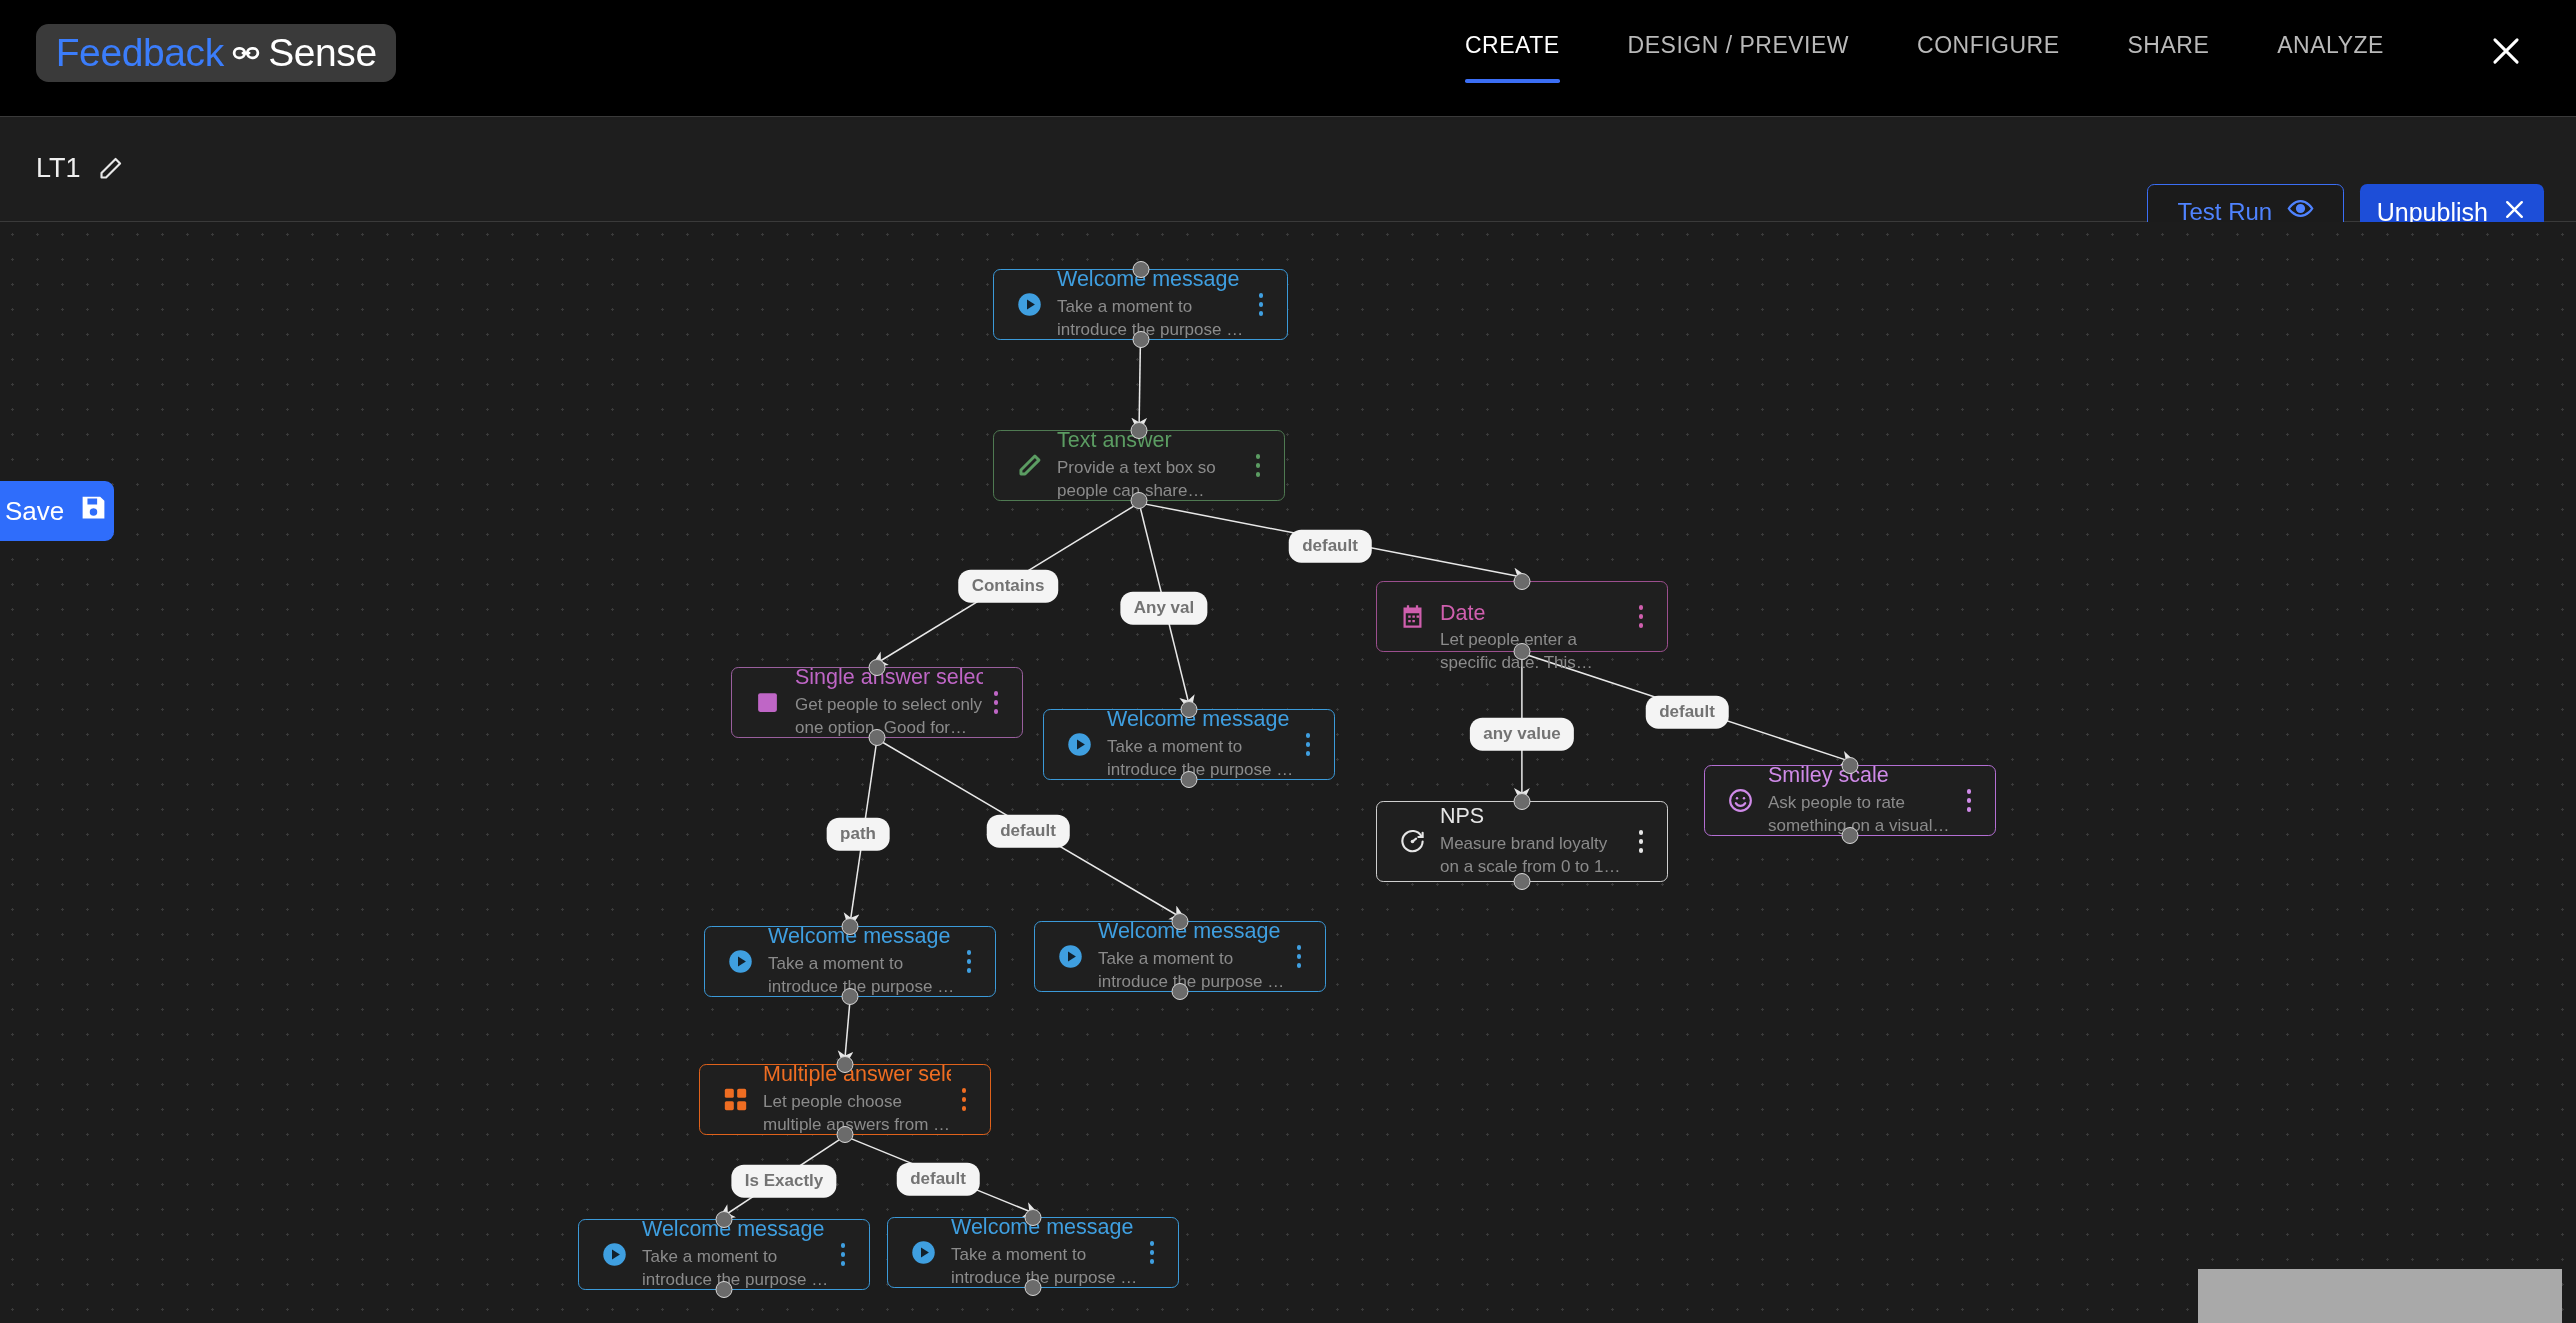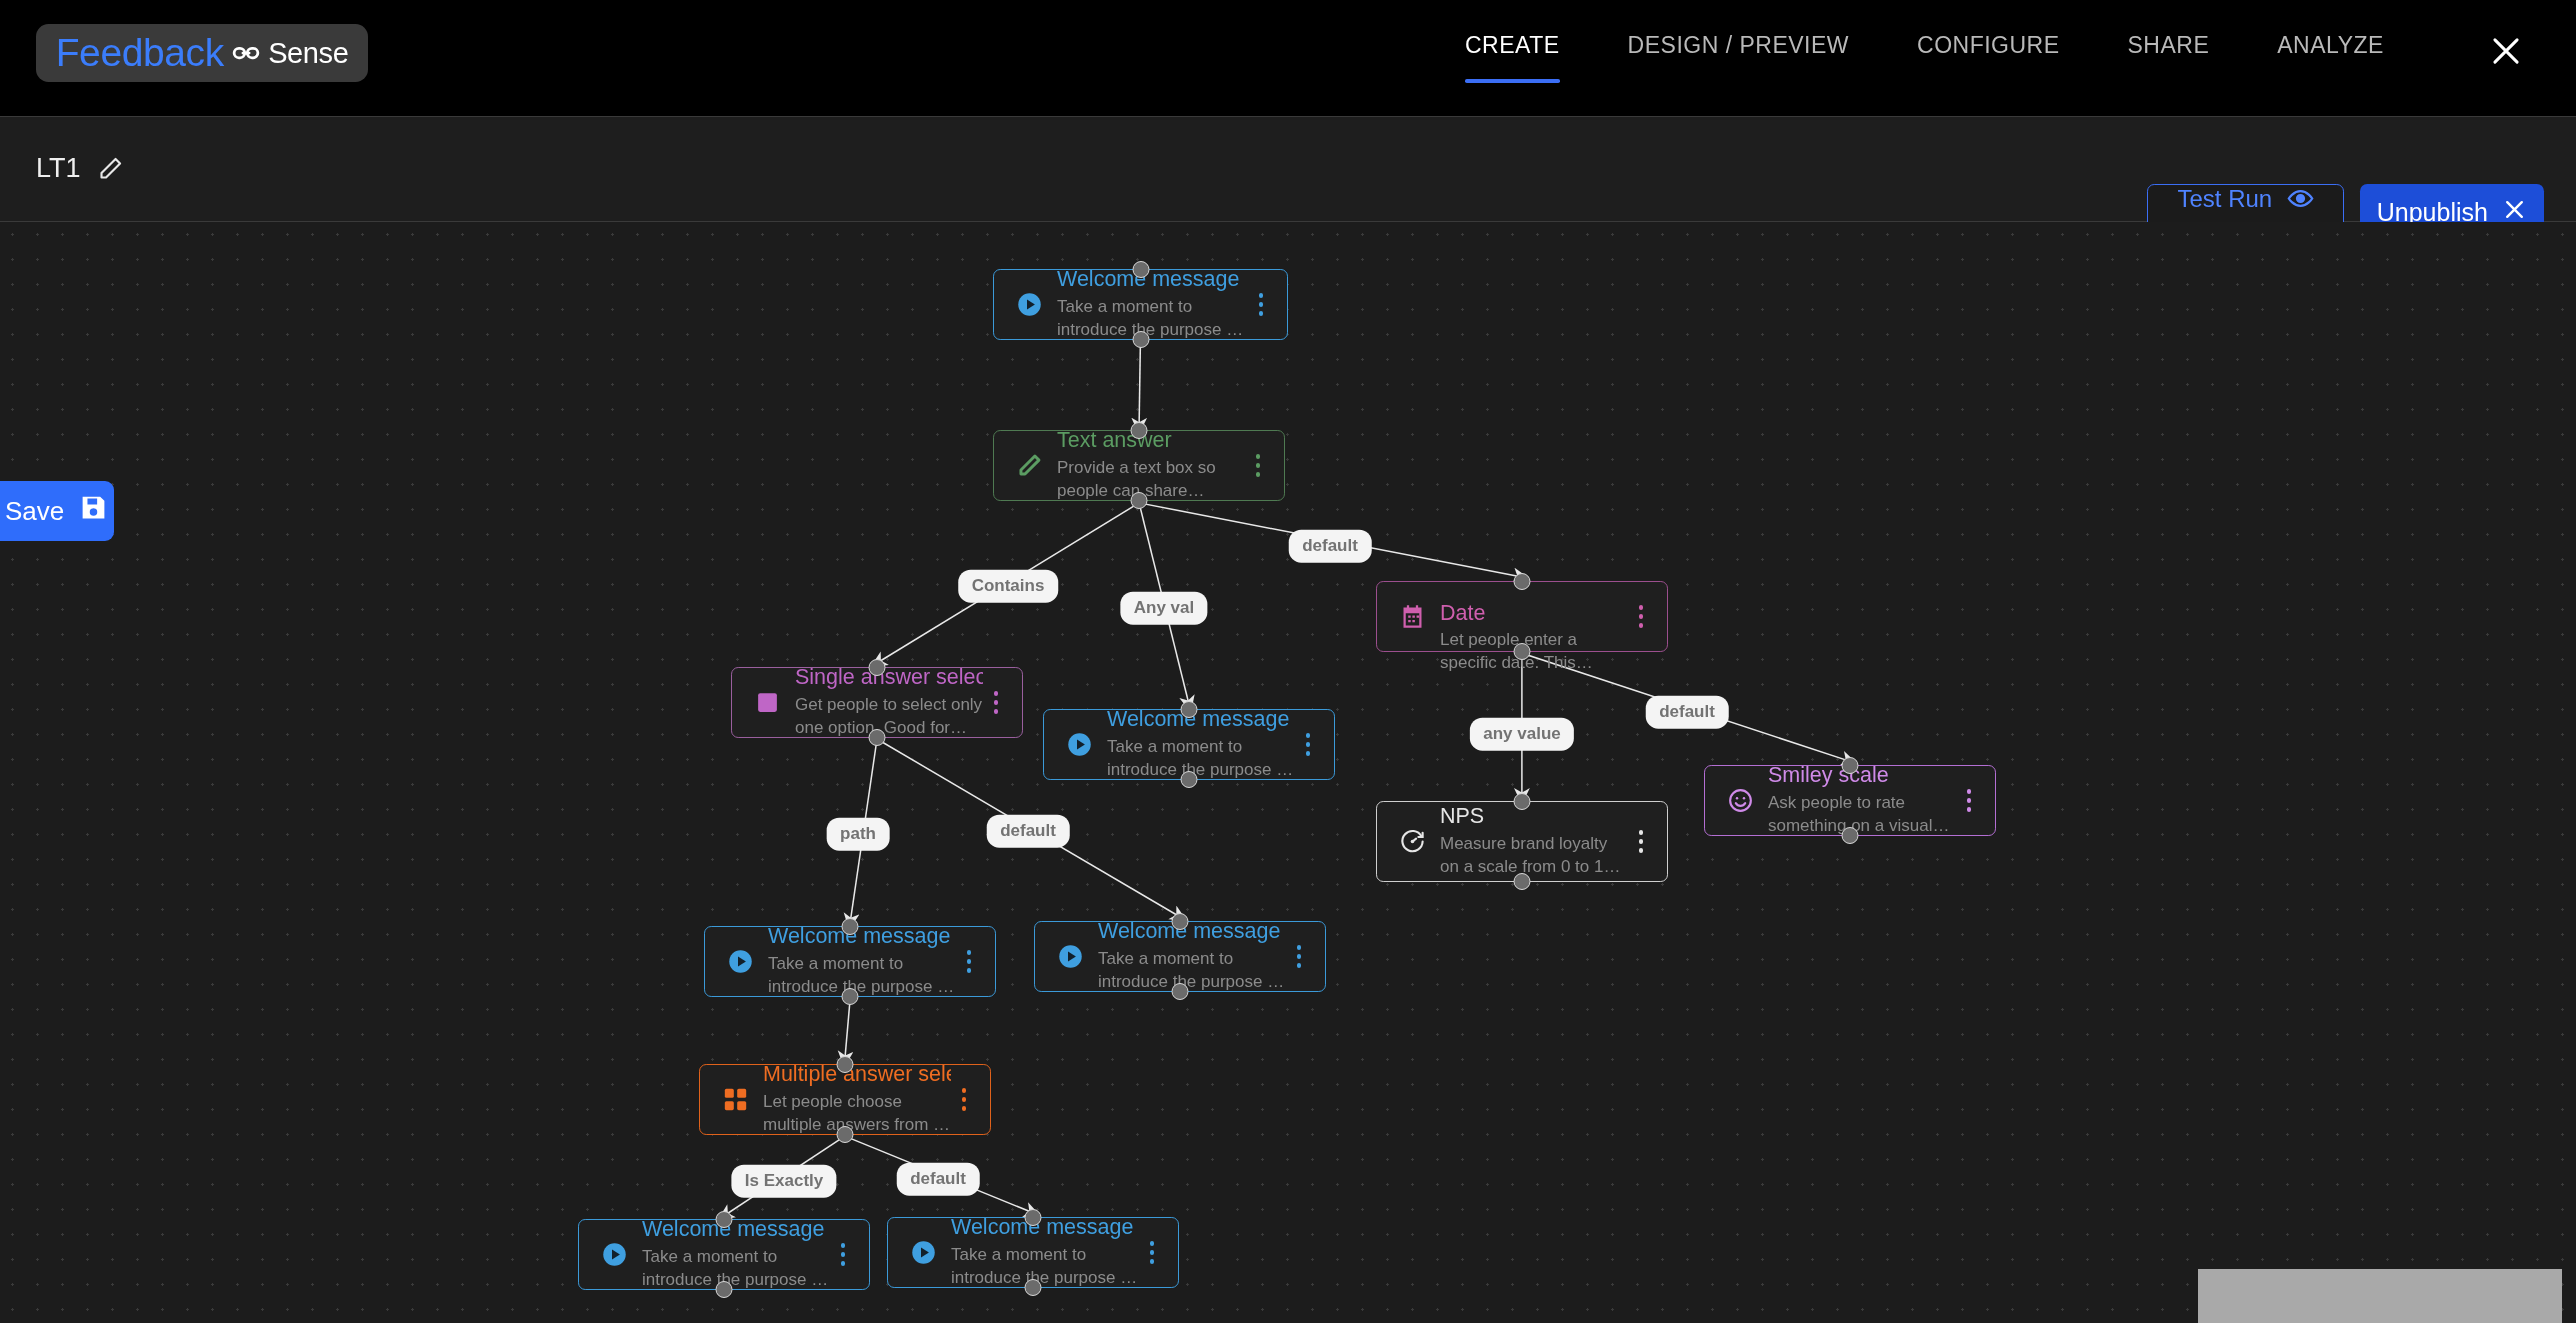--- a/index.html
+++ b/index.html
@@ -17,21 +17,21 @@
     position: absolute; left: 0; top: 0; width: 2576px; height: 117px;
     background: #000000;
     border-bottom: 0.9px solid #3a3a3a;
   }
   .logo {
     position: absolute; left: 36px; top: 24px;
     height: 58px; display: flex; align-items: center; gap: 0px;
     background: #3a3a3a; border-radius: 12.5px; padding: 0 19.7px;
   }
   .logo-a { color: #3b7dfb; font-size: 39px; letter-spacing: -0.4px; }
-  .logo-b { color: #ffffff; font-size: 29px; letter-spacing: -0.4px; }
+  .logo-b { color: #ffffff; font-size: 39px; letter-spacing: -0.4px; }
   .logo-link { display: inline-flex; align-items: center; margin: 0 7.2px; }
 
   .nav { position: absolute; left: 1431px; top: 32px; display: flex; align-items: center; gap: 0px; }
   .nav-item {
     position: relative; color: #b9b9b9; font-size: 23px; letter-spacing: 0.5px;
     padding: 0 34px; cursor: pointer; white-space: nowrap;
   }
   .nav-item.active { color: #ffffff; }
   .nav-item.active::after {
     content: ""; position: absolute; left: 34px; right: 34px; bottom: -24px;
@@ -49,21 +49,21 @@
   }
   .doc-title {
     position: absolute; left: 36px; top: 36px;
     color: #efefef; font-size: 27px; display: flex; align-items: center; gap: 16px;
   }
   .pencil-btn { cursor: pointer; display: inline-flex; }
   .btn-testrun {
     position: absolute; left: 2147px; top: 134px; transform: translateY(-67px);
     width: 197px; height: 55px; border: 1.8px solid #3b6ef5; border-radius: 7.2px;
     background: #1b1b1b; color: #4f83ff; font-size: 24px;
-    display: flex; align-items: flex-start; justify-content: center; gap: 14.3px; cursor: pointer;
+    display: flex; align-items: center; justify-content: center; gap: 14.3px; cursor: pointer;
   }
   .btn-unpublish {
     position: absolute; left: 2360px; top: 134px; transform: translateY(-67px);
     width: 184px; height: 57px; border-radius: 7.2px;
     background: #1d4ed8; color: #ffffff; font-size: 25px;
     display: flex; align-items: center; justify-content: center; gap: 14.3px; cursor: pointer;
   }
 
   
   .canvas {

